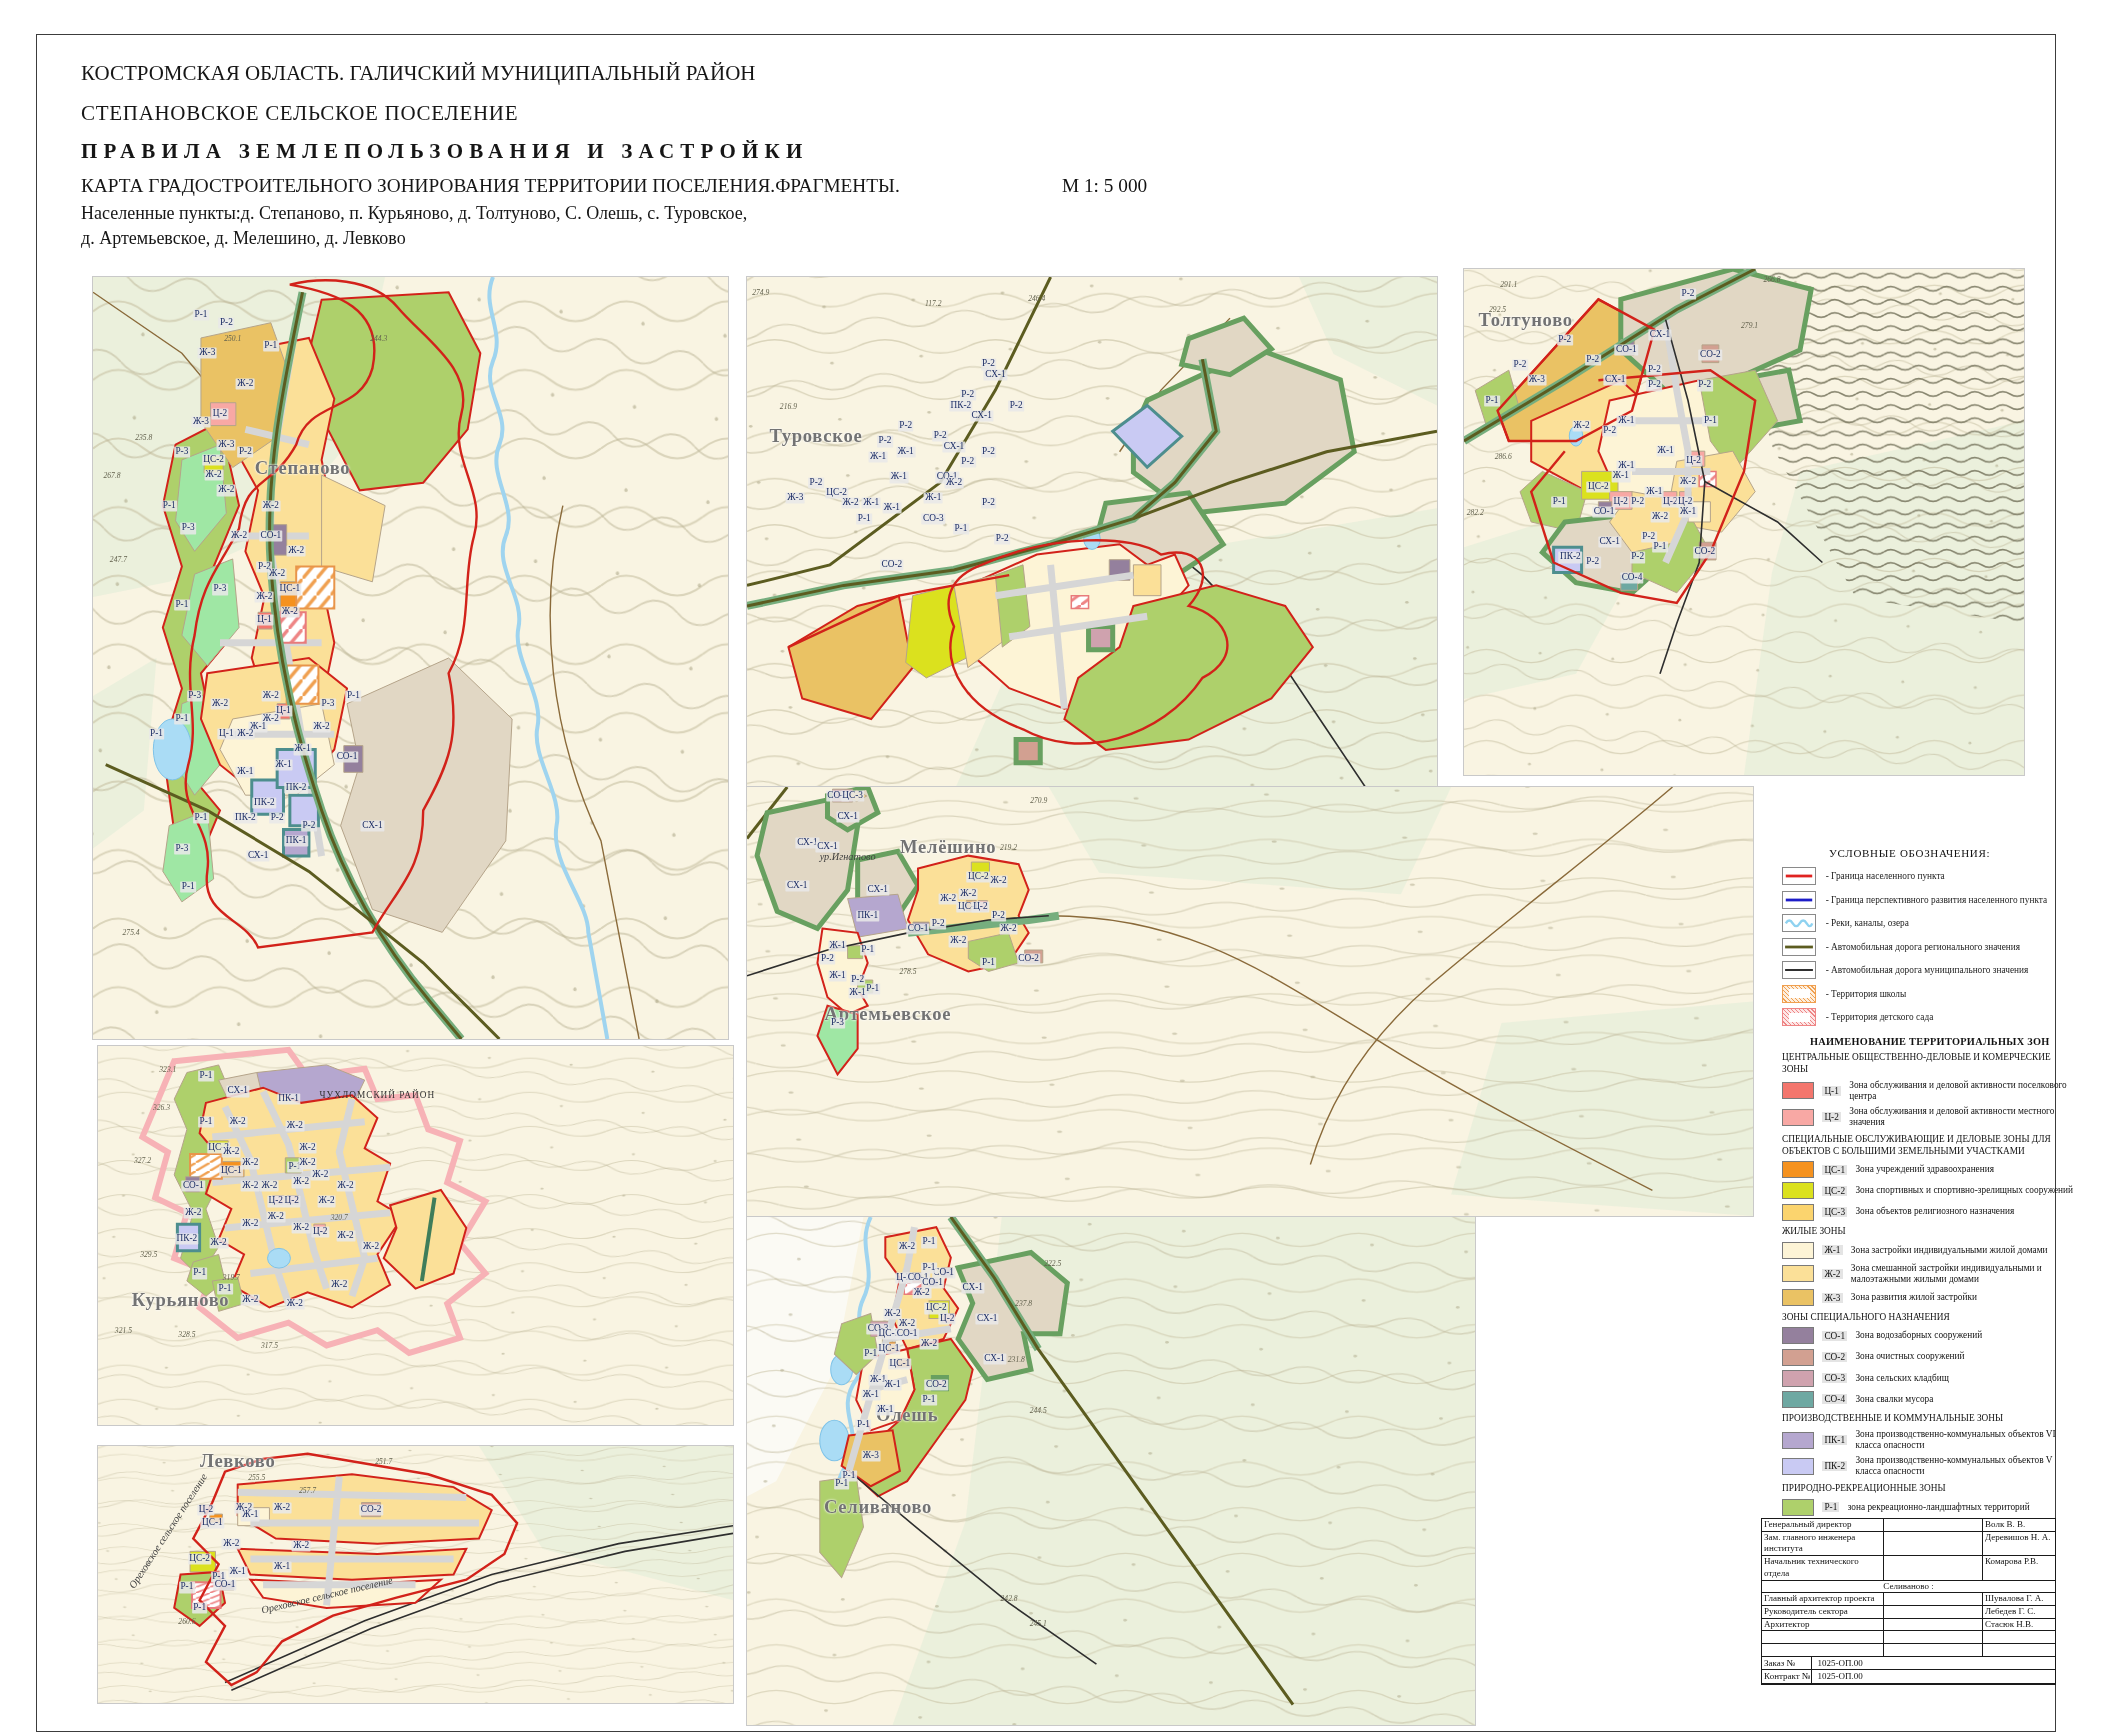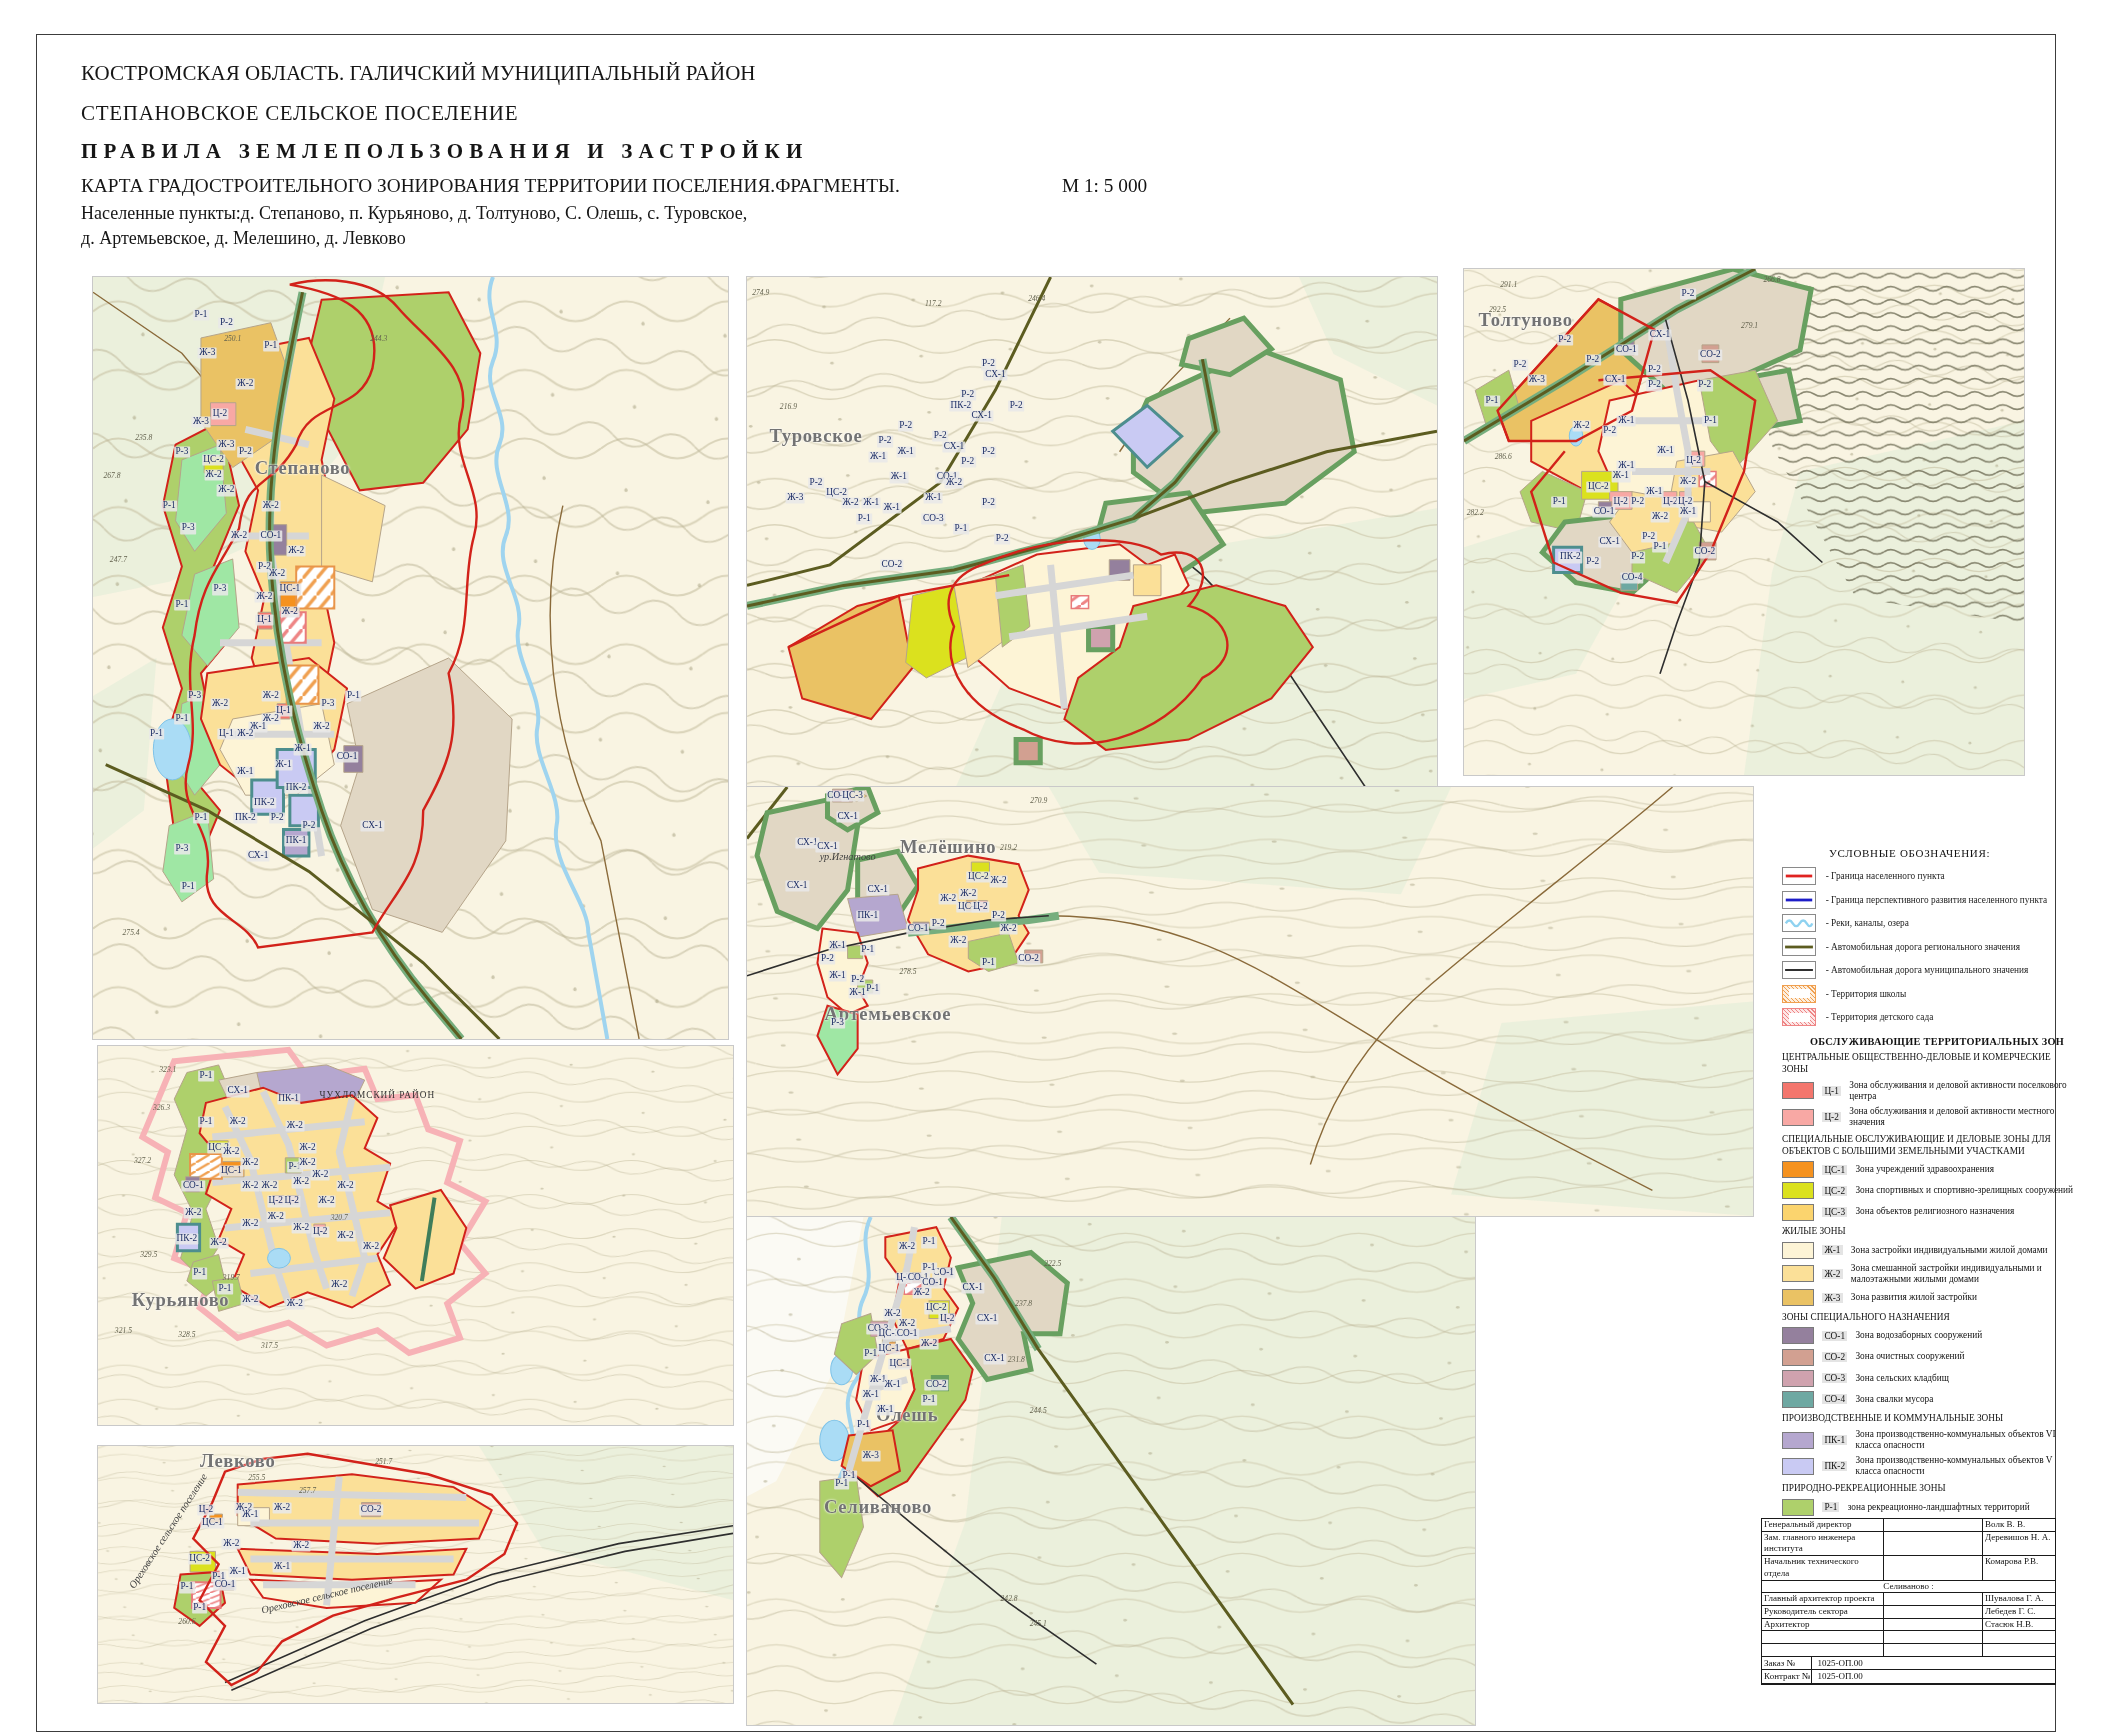--- a/index.html
+++ b/index.html
@@ -714,21 +714,21 @@
         </div>
         <div class="sym-lab">- Территория школы</div>
       </div>
       <div class="sym-row">
         <div class="sw kindergarten">
           <i></i>
         </div>
         <div class="sym-lab">- Территория детского сада</div>
       </div>
     </div>
-  <div class="zones-title">ОБСЛУЖИВАЮЩИЕ ТЕРРИТОРИАЛЬНЫХ ЗОН</div>
+  <div class="zones-title">НАИМЕНОВАНИЕ ТЕРРИТОРИАЛЬНЫХ ЗОН</div>
   <div id="leg-sections">
       <div class="sec-title">ЦЕНТРАЛЬНЫЕ ОБЩЕСТВЕННО-ДЕЛОВЫЕ И КОМЕРЧЕСКИЕ ЗОНЫ</div>
       <div class="z-row">
         <div class="zsw" style="background: rgb(243, 118, 109);"></div>
         <div class="zcode">Ц-1</div>
         <div class="zlab">Зона обслуживания и деловой активности поселкового центра</div>
       </div>
       <div class="z-row">
         <div class="zsw" style="background: rgb(248, 168, 164);"></div>
         <div class="zcode">Ц-2</div>

